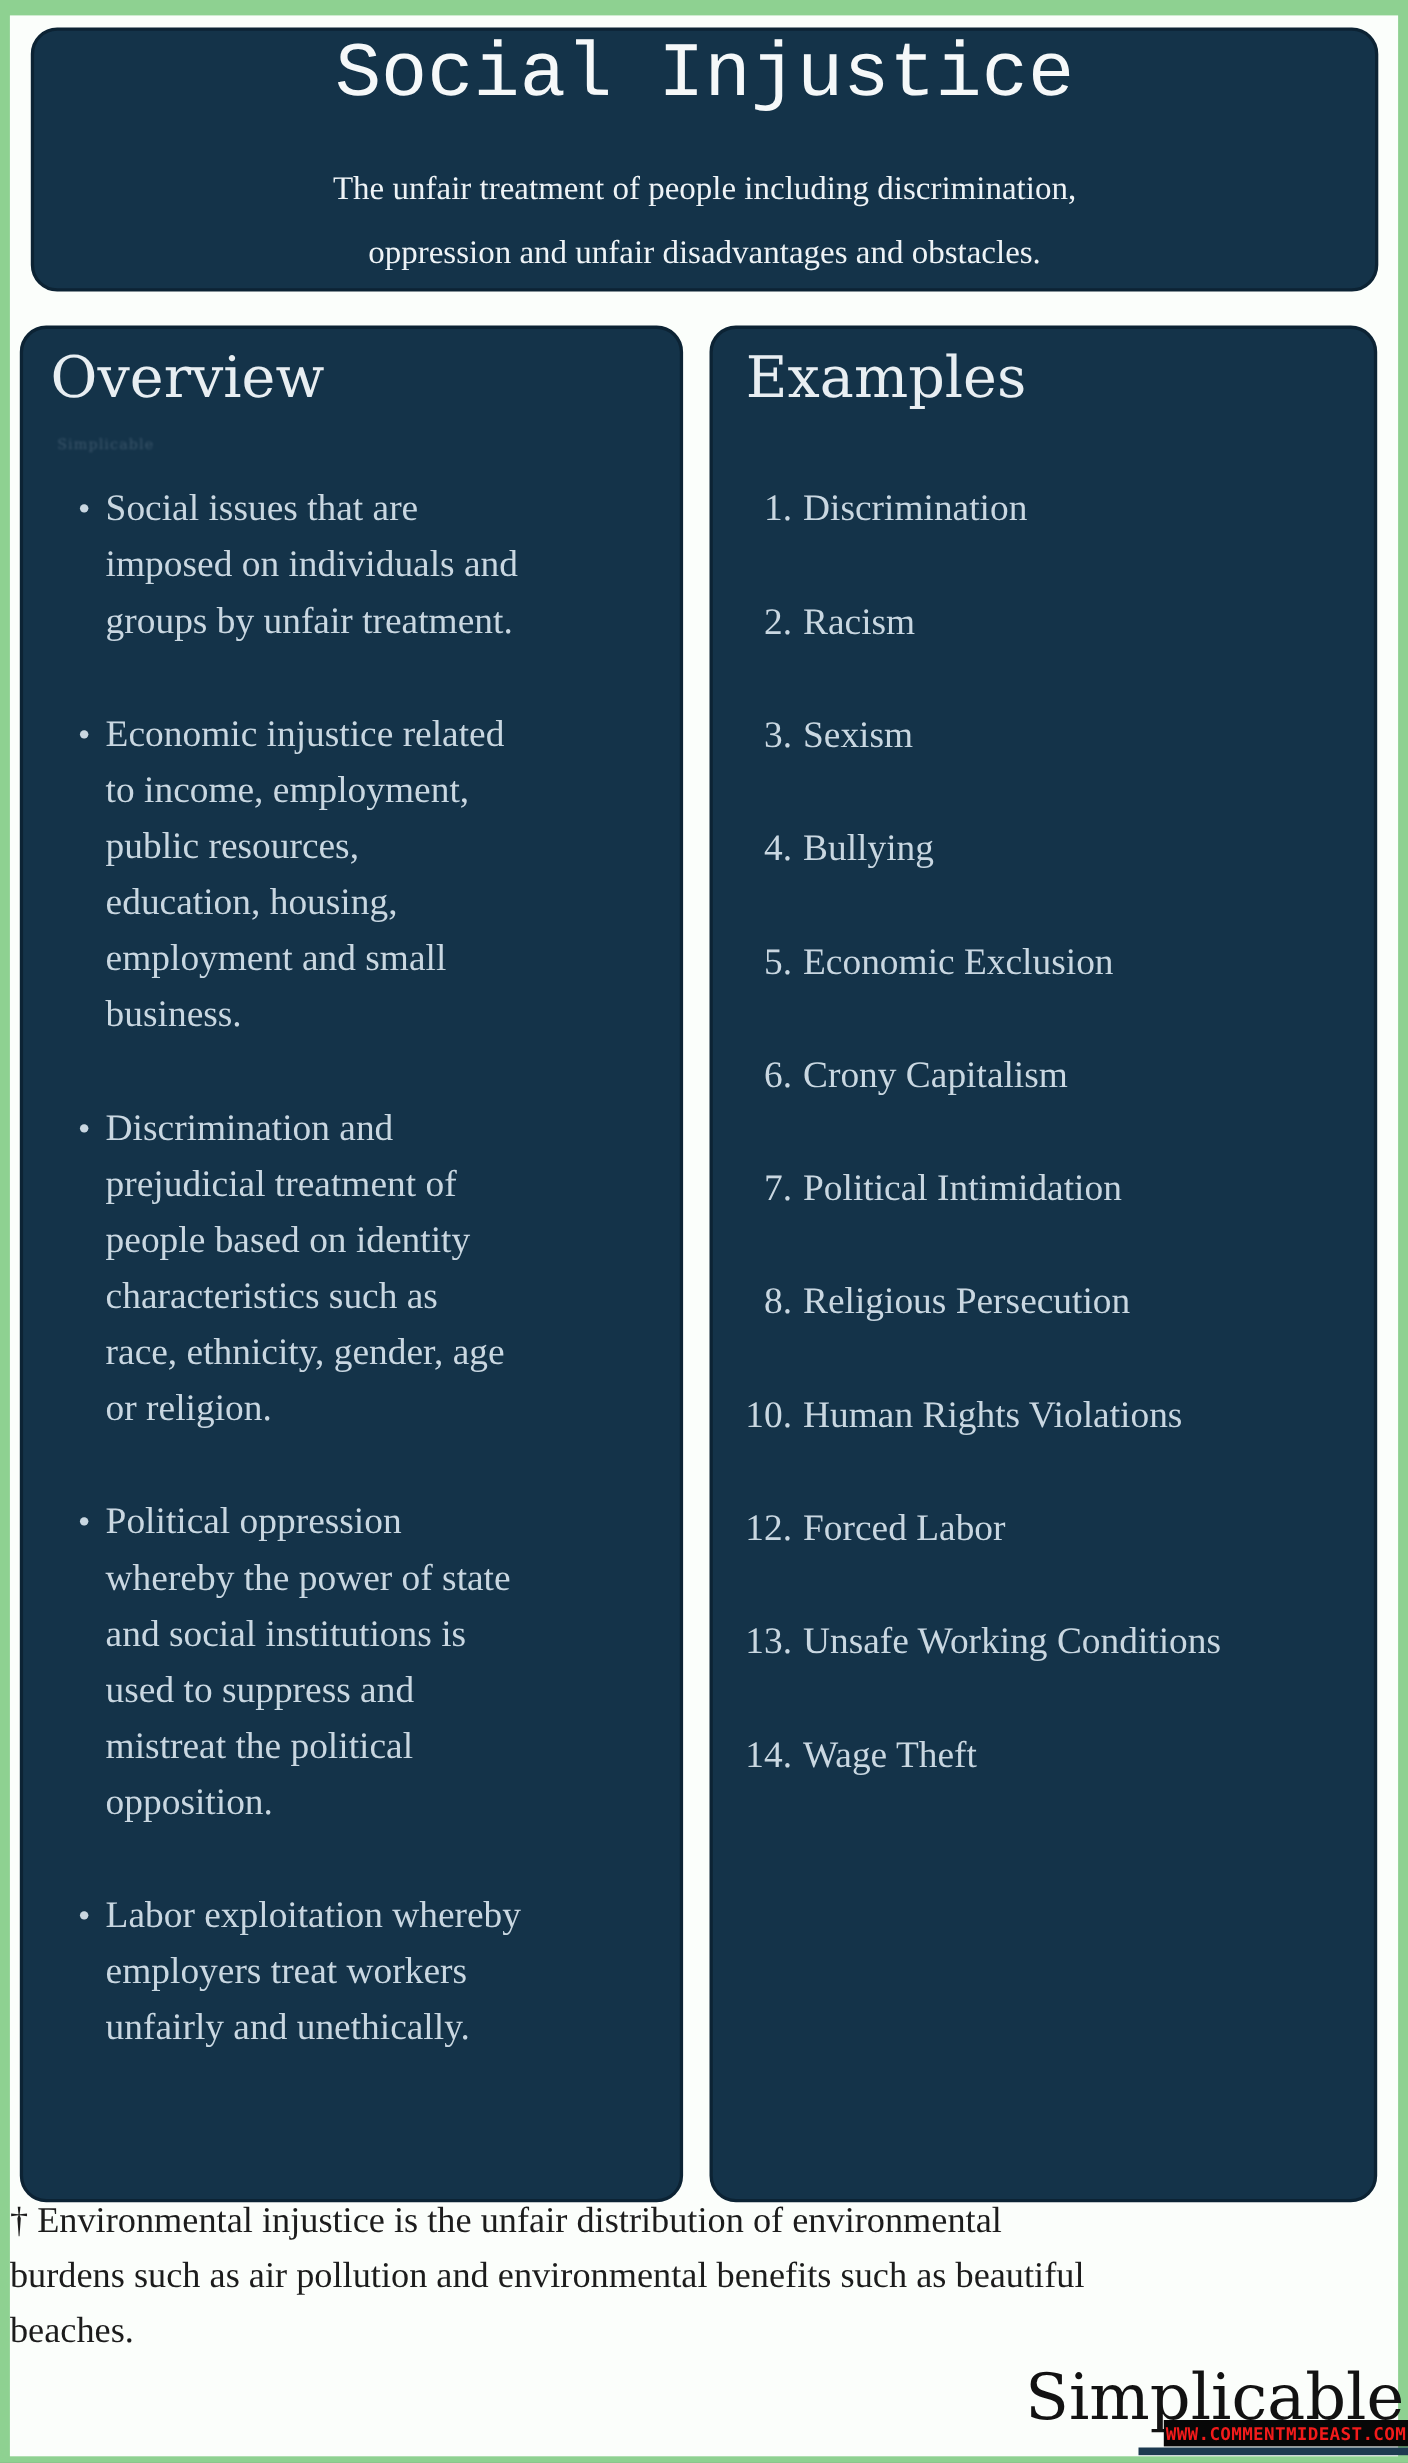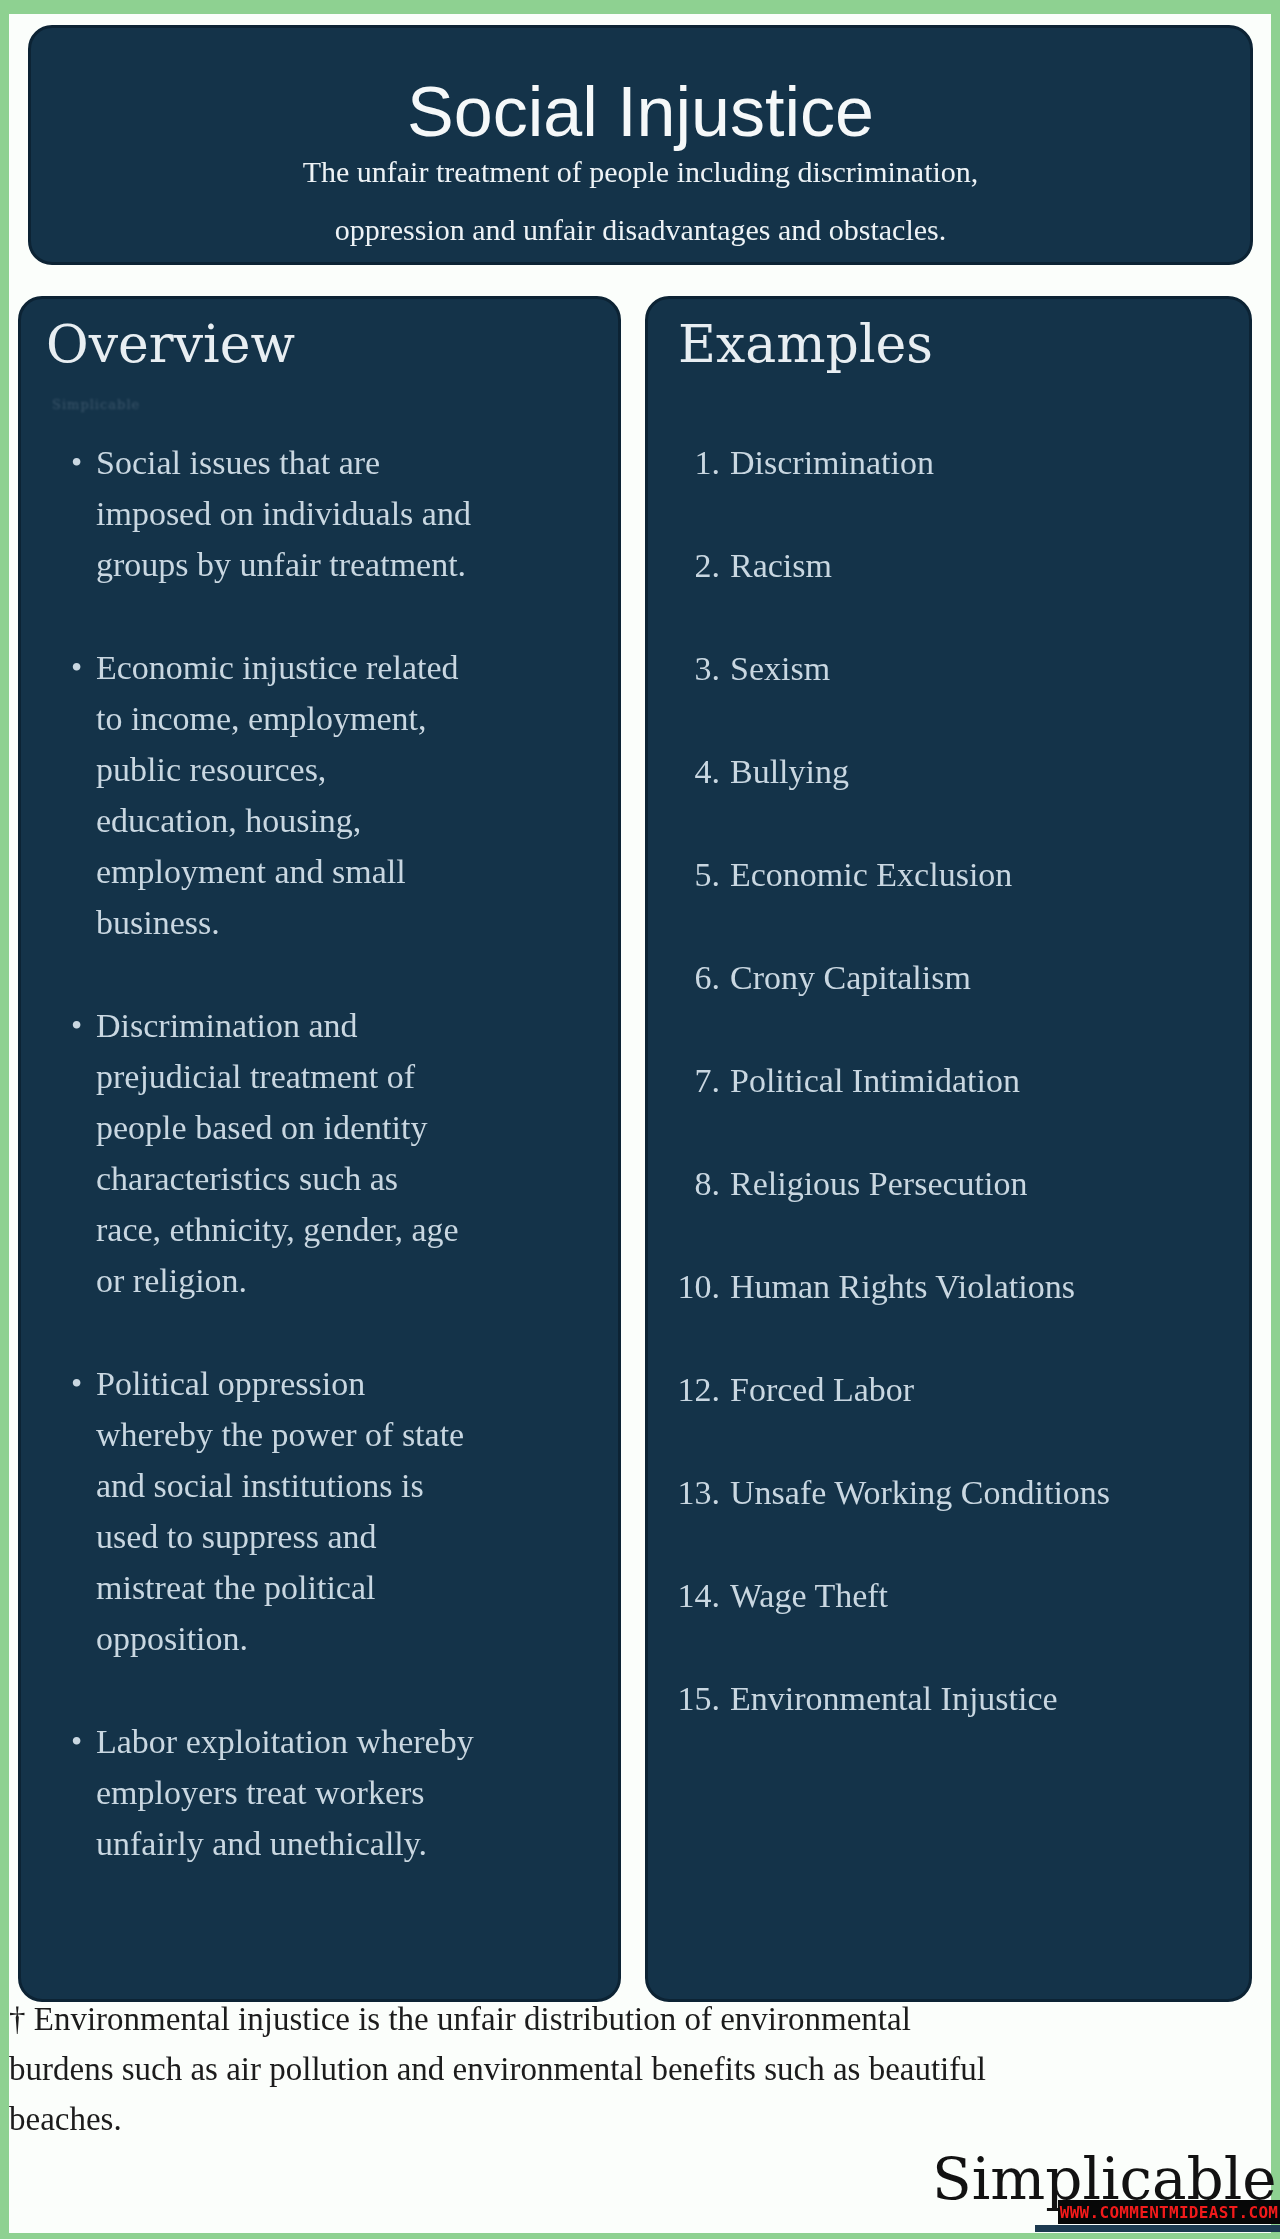--- a/index.html
+++ b/index.html
@@ -31,24 +31,23 @@
   
   .header-card{
     position:absolute;left:19px;top:11px;width:1225px;height:240px;
     background:var(--card);
     border:3px solid var(--card-border);
     border-radius:24px;
   }
   .header-title{
     position:absolute;left:0;right:0;top:6px;
     text-align:center;
-    font-family:Liberation Sans, sans-serif;
+    font-family:Liberation Mono, monospace;
     font-size:70px;line-height:1;
     color:var(--title);
-    margin-top:43px;
   }
   .header-subtitle{
     position:absolute;left:0;right:0;top:115px;
     text-align:center;
     font-size:30px;line-height:58px;
     color:#eef3f6;
   }
   
   .card{
     position:absolute;top:282px;height:1706px;
@@ -188,21 +187,20 @@
         <div class="example-row"><span class="num">3.</span><span class="label">Sexism</span></div>
         <div class="example-row"><span class="num">4.</span><span class="label">Bullying</span></div>
         <div class="example-row"><span class="num">5.</span><span class="label">Economic Exclusion</span></div>
         <div class="example-row"><span class="num">6.</span><span class="label">Crony Capitalism</span></div>
         <div class="example-row"><span class="num">7.</span><span class="label">Political Intimidation</span></div>
         <div class="example-row"><span class="num">8.</span><span class="label">Religious Persecution</span></div>
         <div class="example-row"><span class="num">10.</span><span class="label">Human Rights Violations</span></div>
         <div class="example-row"><span class="num">12.</span><span class="label">Forced Labor</span></div>
         <div class="example-row"><span class="num">13.</span><span class="label">Unsafe Working Conditions</span></div>
         <div class="example-row"><span class="num">14.</span><span class="label">Wage Theft</span></div>
-        <div class="example-row"><span class="num">15.</span><span class="label">Environmental Injustice</span></div>
       </div>
     </div>
   </div>
 
   <div class="footnote">† Environmental injustice is the unfair distribution of environmental
 burdens such as air pollution and environmental benefits such as beautiful
 beaches.</div>
 
   <div class="logo">Simplicable</div>
   <div class="wm-shadowline"></div>

